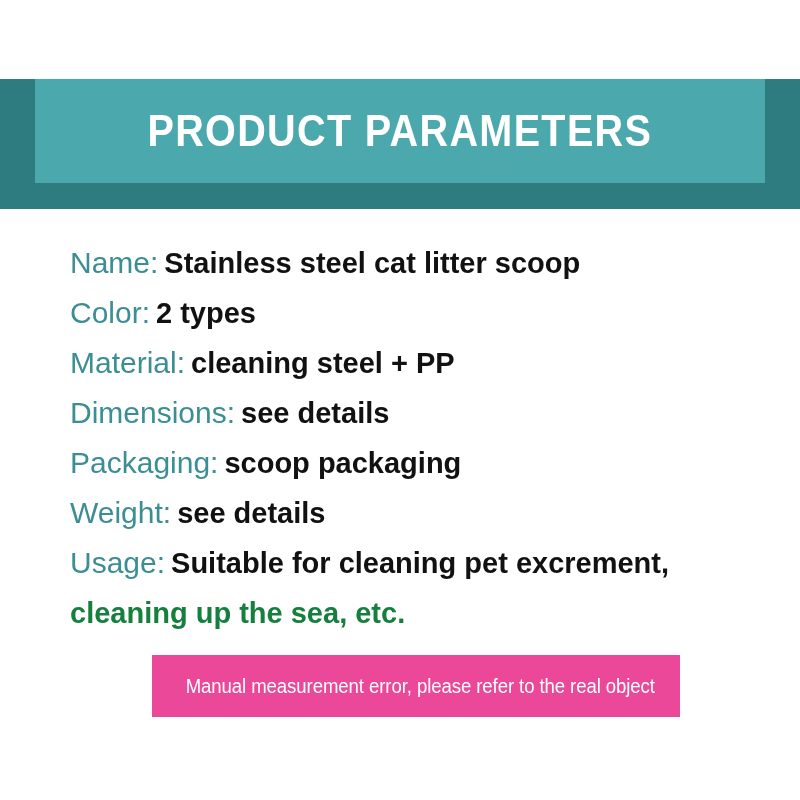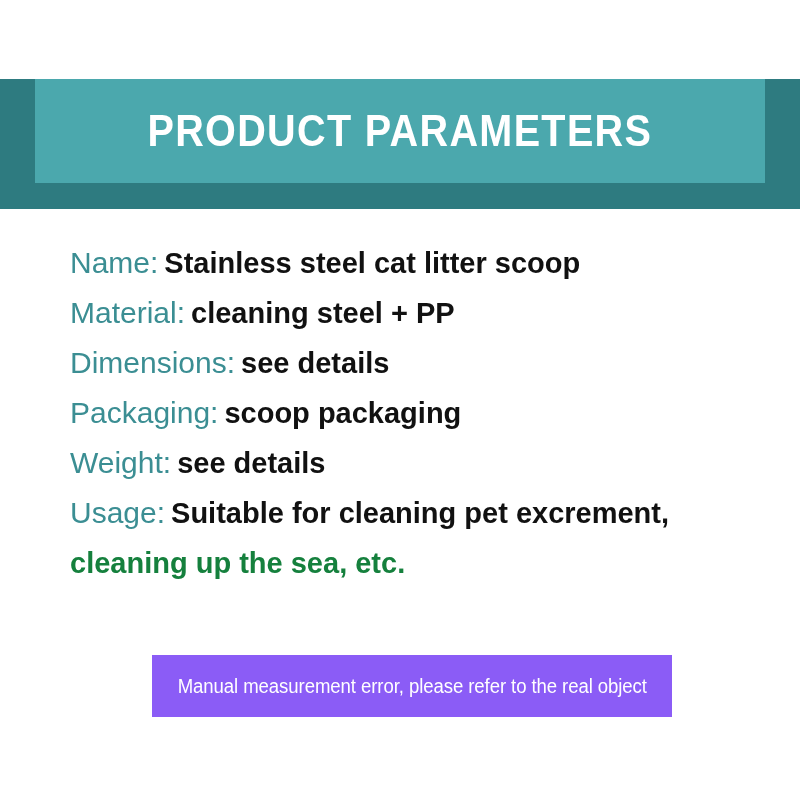--- a/index.html
+++ b/index.html
@@ -88,24 +88,25 @@
     font-size: 29px;
   }
 
   
   .footer-banner {
     position: absolute;
     left: 152px;
     top: 655px;
     width: 520px;
     height: 62px;
-    background: #8b5cf6;
+    background: #ec4899;
     display: flex;
     align-items: center;
     justify-content: center;
+    padding-left: 8px;
   }
   .footer-text {
     color: #ffffff;
     font-family: "Liberation Sans Narrow", "Liberation Sans", sans-serif;
     font-size: 20px;
     font-weight: normal;
     white-space: nowrap;
     transform: scaleX(0.93);
     transform-origin: center center;
     letter-spacing: -0.1px;
@@ -121,20 +122,23 @@
       <div class="header-title">PRODUCT PARAMETERS</div>
     </div>
   </div>
 
   <div class="spec-list">
 
     <div class="spec-row">
       <span class="spec-label">Name:</span><span class="spec-value">Stainless steel cat litter scoop</span>
     </div>
 
+    <div class="spec-row">
+      <span class="spec-label">Color:</span><span class="spec-value">2 types</span>
+    </div>
 
     <div class="spec-row">
       <span class="spec-label">Material:</span><span class="spec-value">cleaning steel + PP</span>
     </div>
 
     <div class="spec-row">
       <span class="spec-label">Dimensions:</span><span class="spec-value">see details</span>
     </div>
 
     <div class="spec-row">

